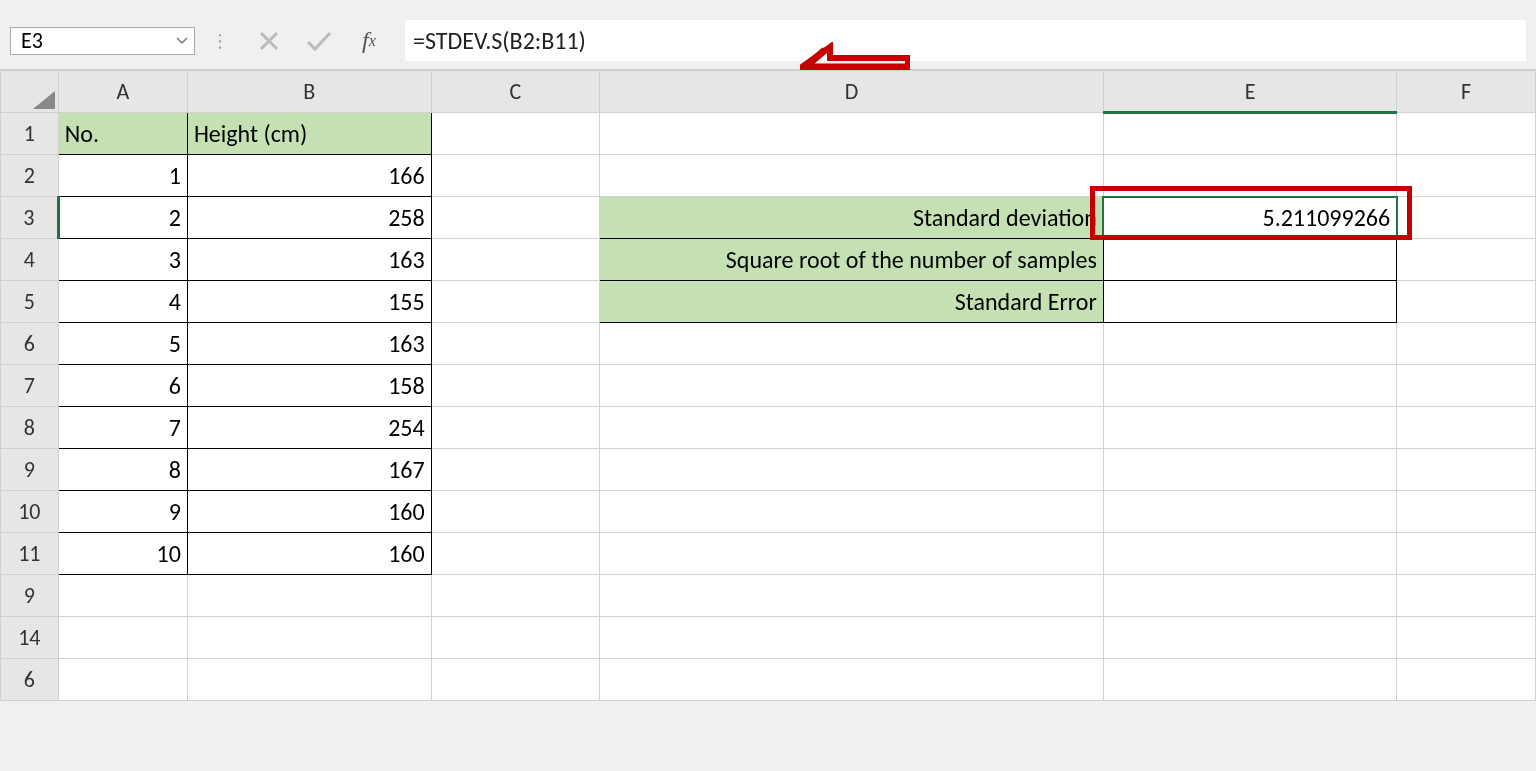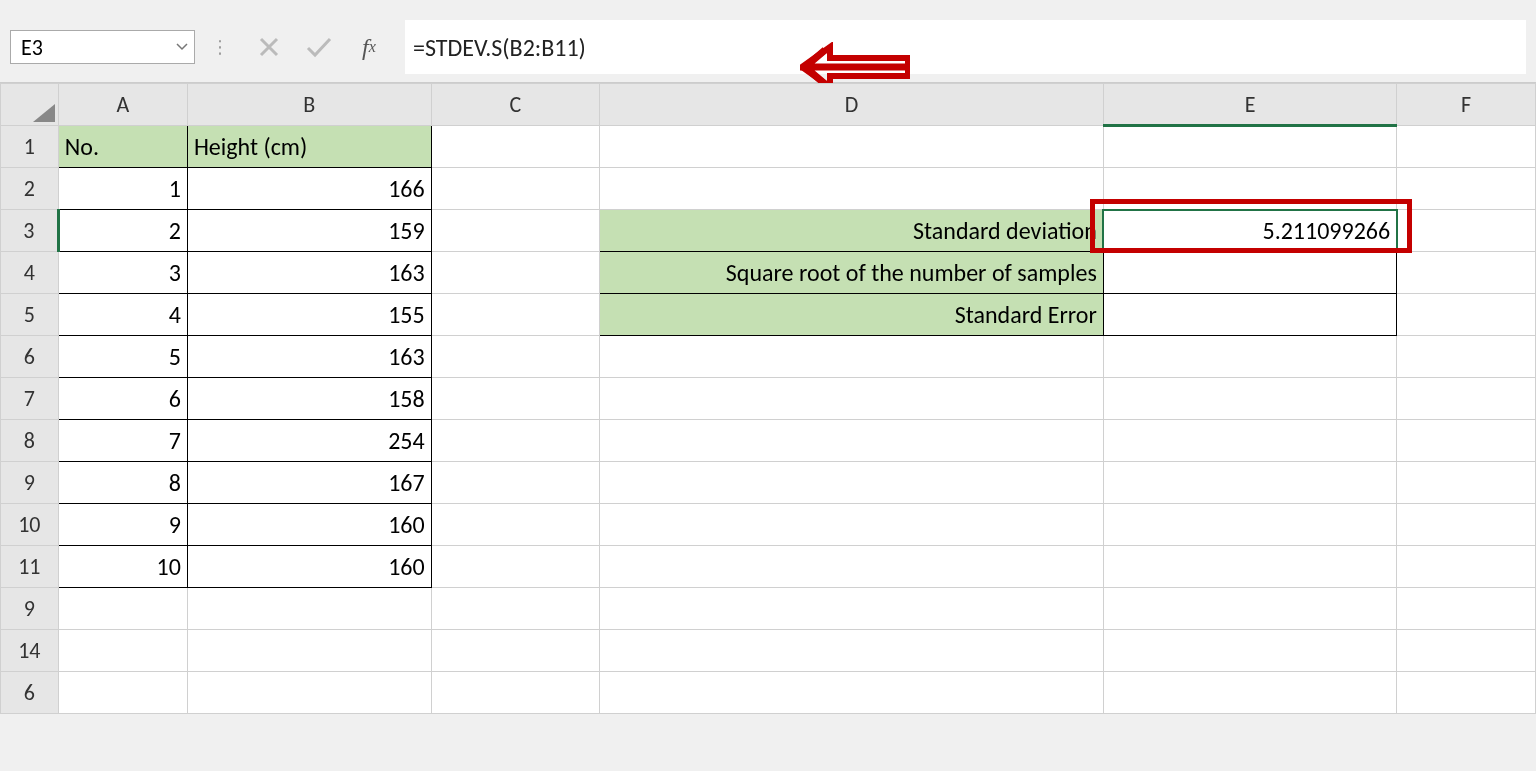--- a/index.html
+++ b/index.html
@@ -13,21 +13,21 @@
     .formula-bar-area {
       background: #f0f0f0;
       padding: 20px 10px 8px 10px;
       display: flex;
       align-items: center;
       gap: 10px;
       border-bottom: 1px solid #ccc;
     }
     .name-box {
       width: 185px;
-      height: 34px;
+      height: 28px;
       background: white;
       border: 1px solid #aaa;
       display: flex;
       align-items: center;
       padding: 0 10px;
       font-size: 22px;
       position: relative;
     }
     .name-box-dropdown {
       position: absolute;
@@ -62,21 +62,21 @@
       color: #999;
     }
     .fx-btn {
       font-style: italic;
       font-family: 'Times New Roman', serif;
       font-size: 24px;
       color: #555;
     }
     .formula-input {
       flex: 1;
-      height: 54px;
+      height: 41px;
       background: white;
       border: none;
       font-size: 24px;
       padding: 0 8px;
       display: flex;
       align-items: center;
       color: #222;
       position: relative;
     }
     .arrow-annotation {
@@ -239,21 +239,21 @@
       <td class="thick-black cell-text-right">1</td>
       <td class="thick-black cell-text-right">166</td>
       <td></td>
       <td></td>
       <td></td>
       <td></td>
     </tr>
     <tr>
       <th class="rowhdr sel-row-hdr">3</th>
       <td class="thick-black cell-text-right">2</td>
-      <td class="thick-black cell-text-right">159</td>
+      <td class="thick-black cell-text-right">258</td>
       <td></td>
       <td class="label-fill thick-black cell-text-left">Standard deviation</td>
       <td class="thick-black cell-text-right" style="outline:2px solid #217346; outline-offset:-1px;">5.211099266</td>
       <td></td>
     </tr>
     <tr>
       <th class="rowhdr">4</th>
       <td class="thick-black cell-text-right">3</td>
       <td class="thick-black cell-text-right">163</td>
       <td></td>

